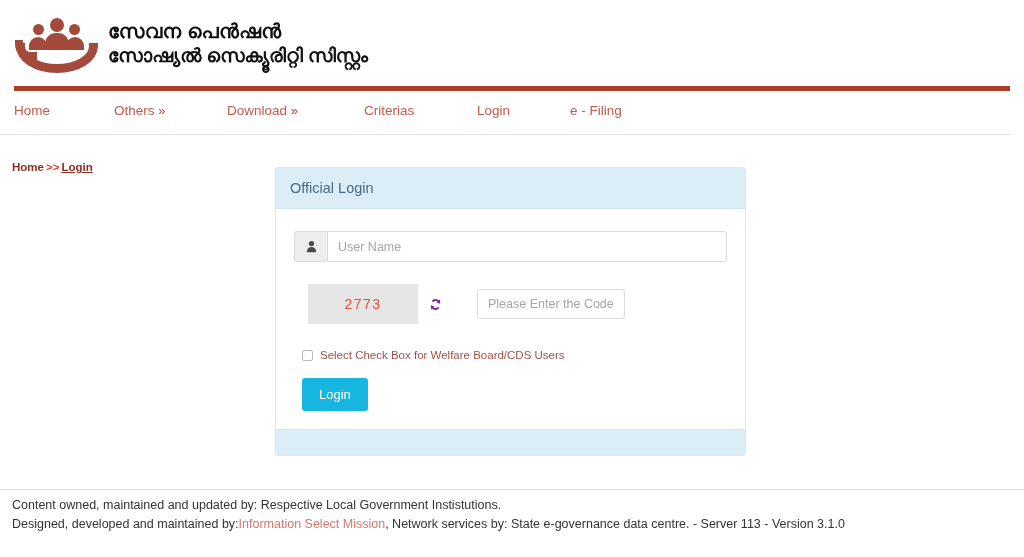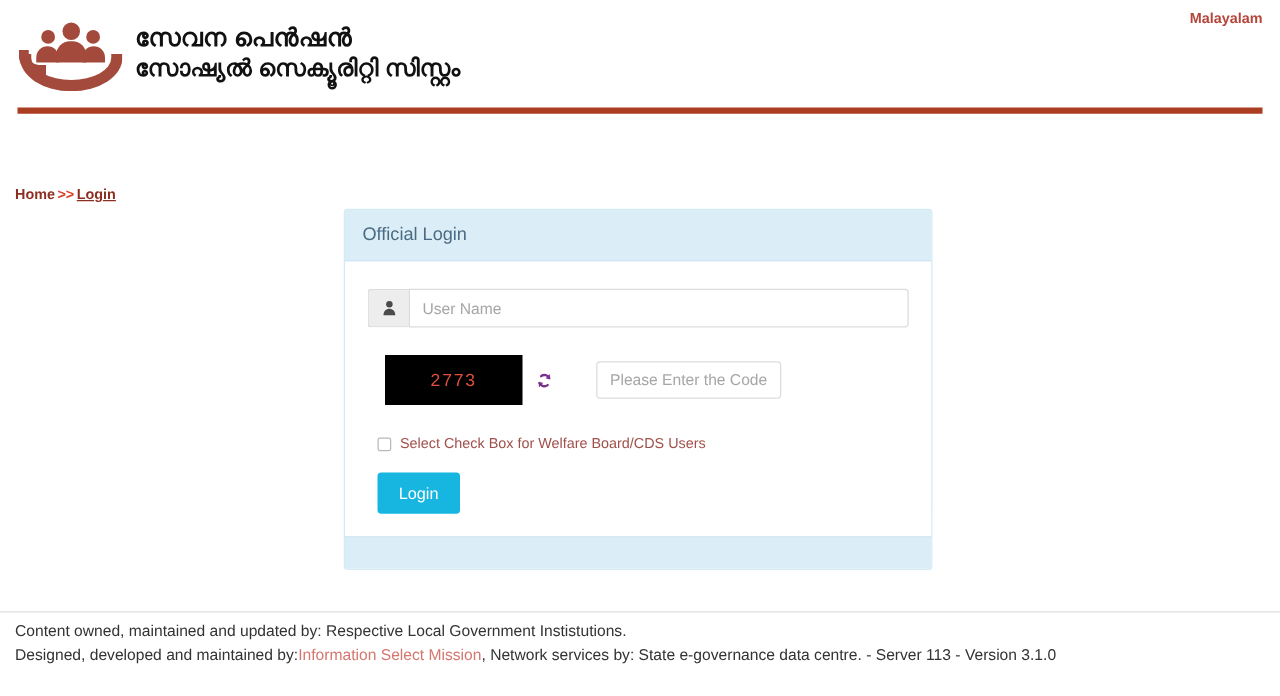--- a/index.html
+++ b/index.html
@@ -120,21 +120,21 @@
   .nav-item:nth-child(1) { width: 100px; }
   .nav-item:nth-child(2) { width: 113px; }
   .nav-item:nth-child(3) { width: 137px; }
   .nav-item:nth-child(4) { width: 113px; }
   .nav-item:nth-child(5) { width: 93px; }
   .nav-caret { color: #c9442c; font-size: 13px; }
 
   
   .breadcrumb {
     position: absolute;
-    top: 150px; left: 12px;
+    top: 161px; left: 12px;
     font-size: 11.5px;
     font-weight: bold;
   }
   .crumb-home { color: #8c2f22; }
   .crumb-sep  { color: #d9402a; margin: 0 2px; }
   .crumb-cur  { color: #8c2f22; text-decoration: underline; cursor: pointer; }
 
   
   .panel {
     position: absolute;
@@ -193,21 +193,21 @@
   
   .captcha-row {
     display: flex;
     align-items: center;
     margin-top: 22px;
     padding-left: 14px;
   }
   .captcha-box {
     width: 110px;
     height: 40px;
-    background: #000000;
+    background: #e5e5e5;
     display: flex;
     align-items: center;
     justify-content: center;
     color: #e0503c;
     font-size: 14px;
     letter-spacing: 1.5px;
     user-select: none;
   }
   .captcha-refresh {
     margin-left: 10px;
@@ -282,42 +282,42 @@
     color: #d4786f;
     text-decoration: none;
     cursor: pointer;
   }
 </style>
 </head>
 <body>
 
 <div class="page">
 
-  <div class="lang-bar">
-    <a class="lang-link">Malayalam</a>
-  </div>
 
   <div class="header">
     <div class="logo">
       <div class="person p-head-l"></div>
       <div class="person p-head-c"></div>
       <div class="person p-head-r"></div>
       <div class="person p-body-l"></div>
       <div class="person p-body-c"></div>
       <div class="person p-body-r"></div>
       <div class="hand"></div>
       <div class="thumb"></div>
     </div>
     <div class="title-block">
       <div class="title-main">സേവന പെൻഷൻ</div>
       <div class="title-sub">സോഷ്യൽ സെക്യൂരിറ്റി സിസ്റ്റം</div>
     </div>
   </div>
   <div class="header-rule"></div>
 
+  <div class="nav">
+    <a class="nav-item"><span>Home</span></a><a class="nav-item"><span>Others</span> <span class="nav-caret">»</span></a><a class="nav-item"><span>Download</span> <span class="nav-caret">»</span></a><a class="nav-item"><span>Criterias</span></a><a class="nav-item"><span>Login</span></a><a class="nav-item"><span>e - Filing</span></a>
+  </div>
 
   <div class="breadcrumb">
     <span class="crumb-home">Home</span><span class="crumb-sep">&gt;&gt;</span><span class="crumb-cur">Login</span>
   </div>
 
   <div class="panel">
     <div class="panel-head">Official Login</div>
 
     <div class="panel-body">
 

